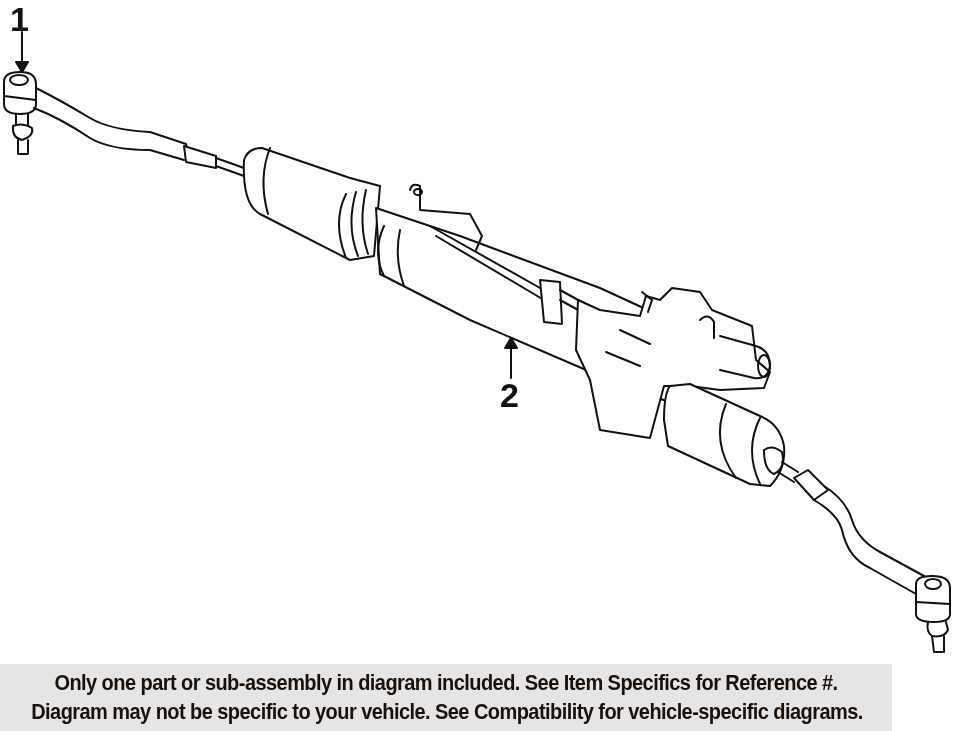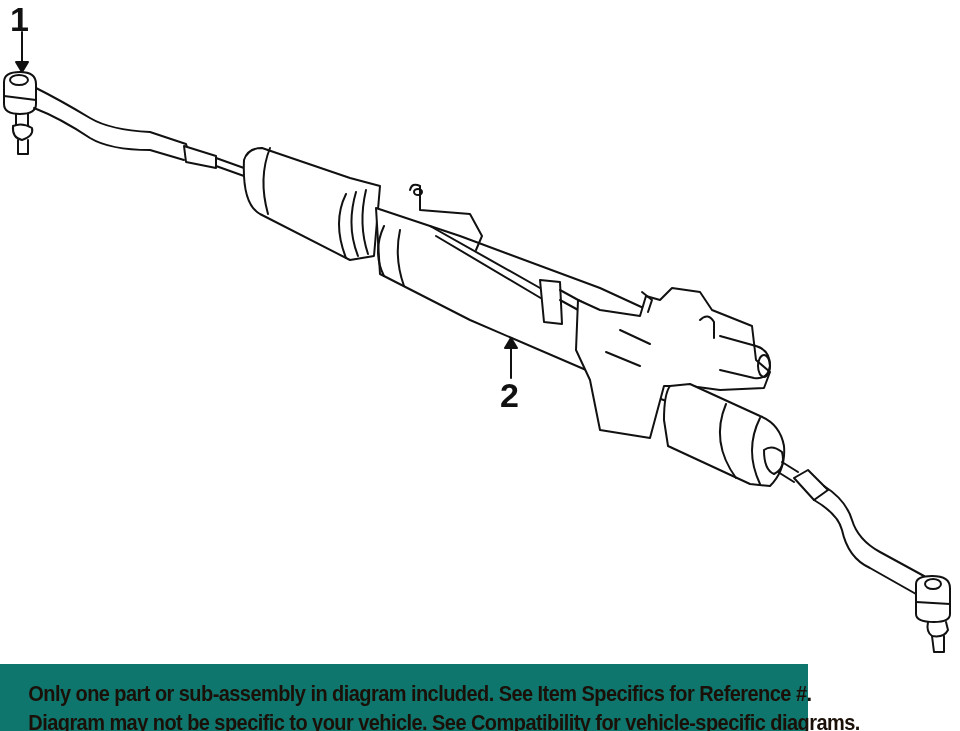--- a/index.html
+++ b/index.html
@@ -1,20 +1,20 @@
 <!DOCTYPE html>
 <html><head>
 <meta charset="utf-8">
 <style>
   html, body { margin: 0; padding: 0; }
   body { width: 960px; height: 731px; background: #ffffff; position: relative; overflow: hidden; font-family: "Liberation Sans", sans-serif; }
   .diagram { position: absolute; left: 0; top: 0; width: 960px; height: 664px; }
   .diagram svg { width: 960px; height: 664px; display: block; }
   .callout { position: absolute; font-family: "Liberation Sans", sans-serif; font-weight: bold; font-size: 34px; color: #111; line-height: 1; }
-  .banner { position: absolute; left: 0; top: 664px; width: 808px; height: 67px; background: #0f766e; box-sizing: border-box; padding-top: 16px; }
+  .banner { position: absolute; left: 0; top: 664px; width: 892px; height: 67px; background: #e5e5e5; box-sizing: border-box; padding-top: 5px; }
   .banner-line { font-family: "Liberation Sans", sans-serif; font-weight: bold; font-size: 21.5px; color: #1a1008; text-align: center; white-space: nowrap; letter-spacing: -0.6px; line-height: 29px; transform: scaleX(0.93); transform-origin: center; }
 </style>
 </head>
 <body>
 
 <div class="diagram">
   <svg viewBox="0 0 960 664" xmlns="http://www.w3.org/2000/svg" fill="none" stroke="#111" stroke-width="2" stroke-linecap="round" stroke-linejoin="round">
 
     <g>
       <line x1="22" y1="32" x2="22" y2="66"></line>

